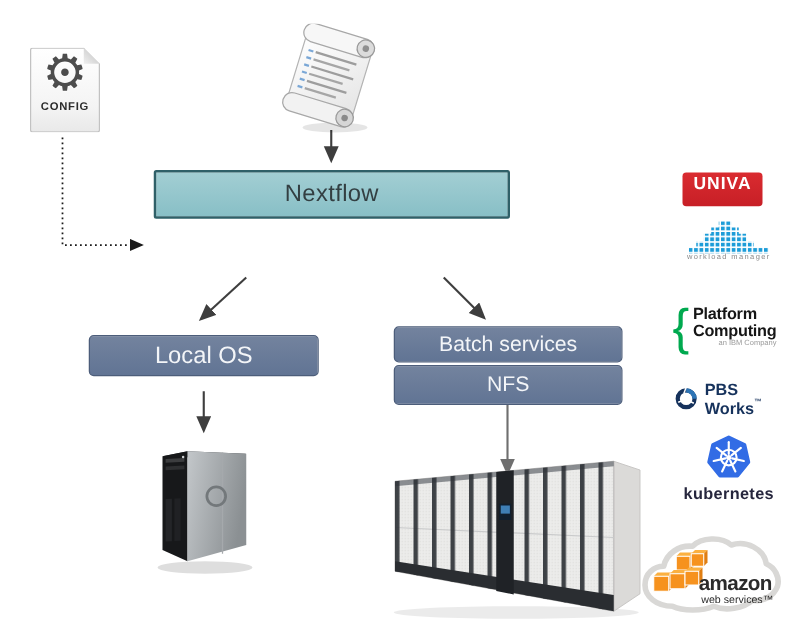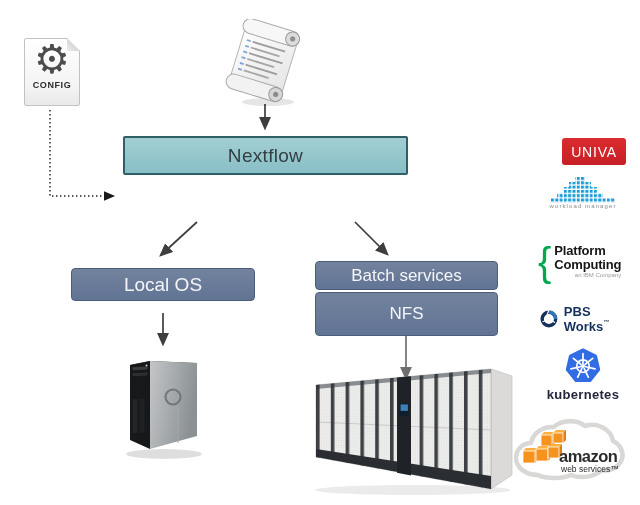--- a/index.html
+++ b/index.html
@@ -45,47 +45,47 @@
 
   
   .slate {
     box-sizing:border-box; background:linear-gradient(180deg,#73839e,#617494);
     border:1.5px solid #4c5d7a; border-radius:4px;
     display:flex; align-items:center; justify-content:center;
     color:#f3f5f8;
   }
   .local-os { left:71px; top:268px; width:184px; height:33px; font-size:19px; }
   .batch    { left:315px; top:261px; width:183px; height:29px; font-size:17px; }
-  .nfs      { left:315px; top:292px; width:183px; height:44px; font-size:17px; }
+  .nfs      { left:315px; top:292px; width:183px; height:32px; font-size:17px; }
 
   
   .univa {
-    left:562px; top:138px; width:64px; height:27px;
+    left:546px; top:138px; width:64px; height:27px;
     background:linear-gradient(180deg,#da2b30,#c71f26);
-    border-radius:3px; display:flex; align-items:center; justify-content:center;
-    color:#fff; font-weight:normal; font-size:14px; letter-spacing:0.8px;
+    border-radius:3px; display:flex; justify-content:center;
+    color:#fff; font-weight:bold; font-size:14px; letter-spacing:0.8px;
   }
   .slurm { left:541px; top:177px; width:84px; text-align:center; }
   .slurm-name { font-size:17px; font-weight:bold; color:#141414; letter-spacing:1px; line-height:16px; margin-top:1px; }
   .slurm-tag  { font-size:6px; color:#8a8a8a; letter-spacing:1.1px; }
 
   .platform { left:538px; top:240px; width:92px; display:flex; }
   .platform-brace { font-size:40px; line-height:44px; color:#00a94f; font-weight:400; }
   .platform-text { margin-left:3px; padding-top:4px; }
   .platform-line { font-size:13px; font-weight:bold; color:#161616; line-height:13.5px; letter-spacing:-0.2px; }
   .platform-tag { font-size:6px; color:#9a9a9a; text-align:right; margin-top:1px; }
 
   .pbs { left:539px; top:304px; width:100px; display:flex; align-items:center; }
   .pbs-text { margin-left:5px; font-size:13px; font-weight:600; color:#16325c; }
   .pbs-tm { font-size:6px; vertical-align:top; color:#16325c; }
 
   .k8s { left:541px; top:348px; width:84px; text-align:center; }
   .k8s-label { font-size:13px; font-weight:600; color:#26263d; letter-spacing:0.3px; margin-top:1px; }
 
-  .aws { left:508px; top:418px; }
+  .aws { left:508px; top:428px; }
 
   .arrows { left:0; top:0; pointer-events:none; }
 </style>
 </head>
 <body>
 
 <div class="canvas">
 
   <svg class="abs arrows" width="640" height="505" viewBox="0 0 640 505">
     <defs>

